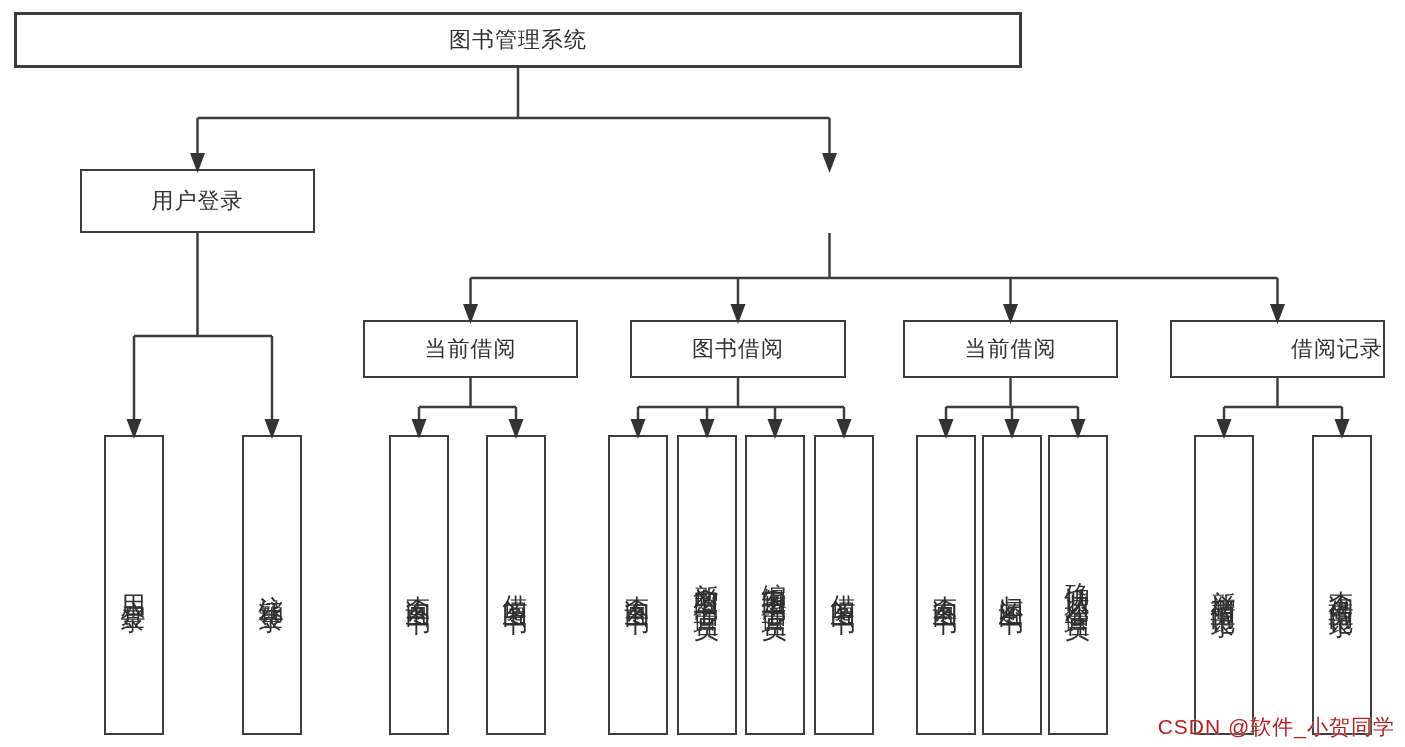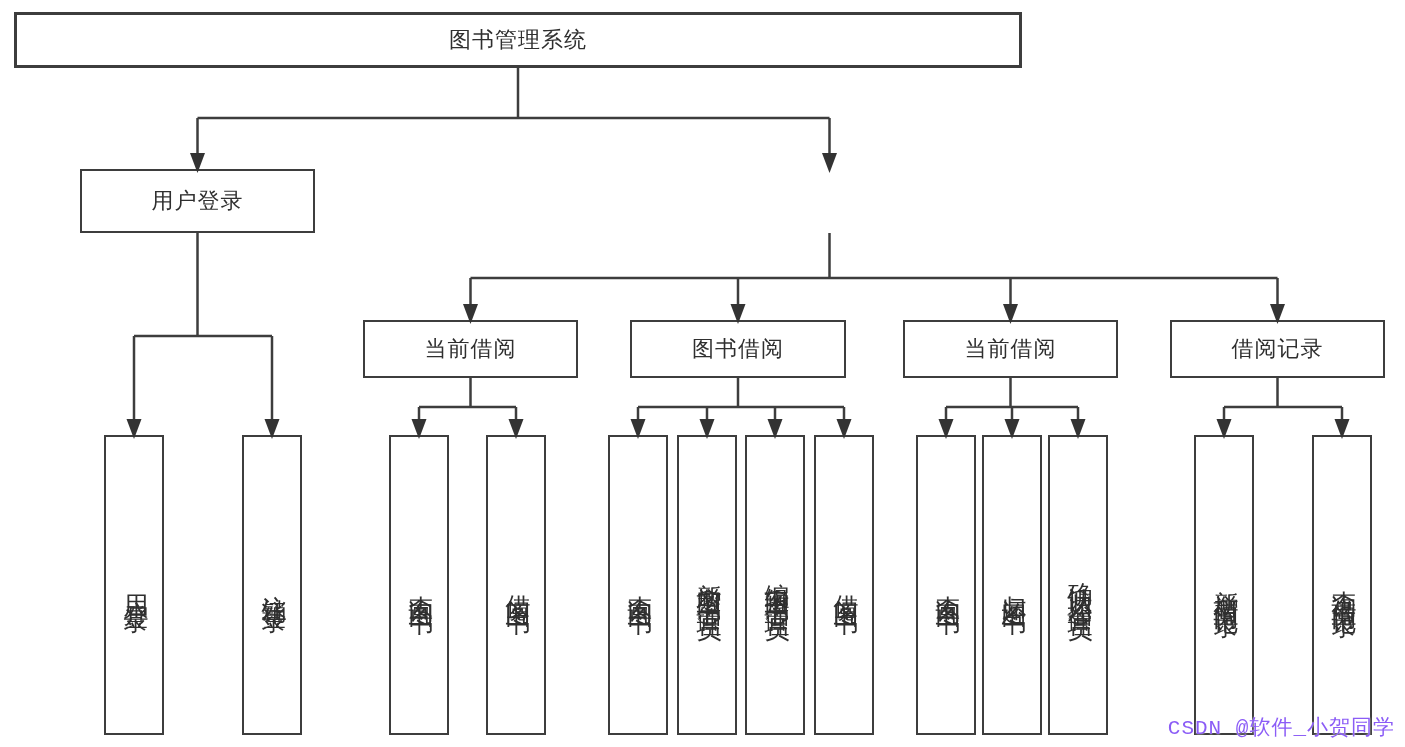--- a/index.html
+++ b/index.html
@@ -1,21 +1,21 @@
 <!DOCTYPE html>
 <html><head>
 <meta charset="utf-8">
 <style>
   html, body { margin: 0; padding: 0; background: #ffffff; }
   #stage {
     position: relative;
     width: 1405px;
     height: 747px;
     background: #ffffff;
-    font-family: Liberation Mono, monospace;
+    font-family: Liberation Sans, sans-serif;
     overflow: hidden;
   }
   #connectors {
     position: absolute;
     left: 0; top: 0;
     width: 1405px; height: 747px;
     z-index: 2;
     pointer-events: none;
   }
   .node {
@@ -40,42 +40,42 @@
     color: #2f2f2f;
     white-space: nowrap;
   }
   
   .pos-root   { left: 14px;   top: 12px;  width: 1008px; height: 56px; }
   .pos-login  { left: 80px;   top: 169px; width: 235px;  height: 64px; }
   .pos-mgmt   { left: 711px;  top: 169px; width: 237px;  height: 64px; }
   .pos-l3a    { left: 363px;  top: 320px; width: 215px;  height: 58px; }
   .pos-l3b    { left: 630px;  top: 320px; width: 216px;  height: 58px; }
   .pos-l3c    { left: 903px;  top: 320px; width: 215px;  height: 58px; }
-  .pos-l3d    { left: 1170px; top: 320px; width: 215px;  height: 58px; }
+  .pos-l3d    { left: 1170px; top: 320px; width: 215px;  height: 58px; justify-content: flex-end; }
   
   .pos-v1  { left: 104px; }
   .pos-v2  { left: 242px; }
   .pos-v3  { left: 389px; }
   .pos-v4  { left: 486px; }
   .pos-v5  { left: 608px; }
   .pos-v6  { left: 677px; }
   .pos-v7  { left: 745px; }
   .pos-v8  { left: 814px; }
   .pos-v9  { left: 916px; }
   .pos-v10 { left: 982px; }
   .pos-v11 { left: 1048px; }
   .pos-v12 { left: 1194px; }
   .pos-v13 { left: 1312px; }
   #watermark {
     position: absolute;
     right: 10px;
     bottom: 6px;
     z-index: 3;
     font-size: 21px;
-    color: #8b5cf6;
+    color: #b91c1c;
     text-shadow: 0 0 2px #ffffff;
     letter-spacing: 1px;
   }
   line, path { stroke: #3d3d3d; stroke-width: 2.5; fill: none; }
   polygon { fill: #333333; stroke: none; }
 </style>
 </head>
 <body>
 
 <div id="stage">

